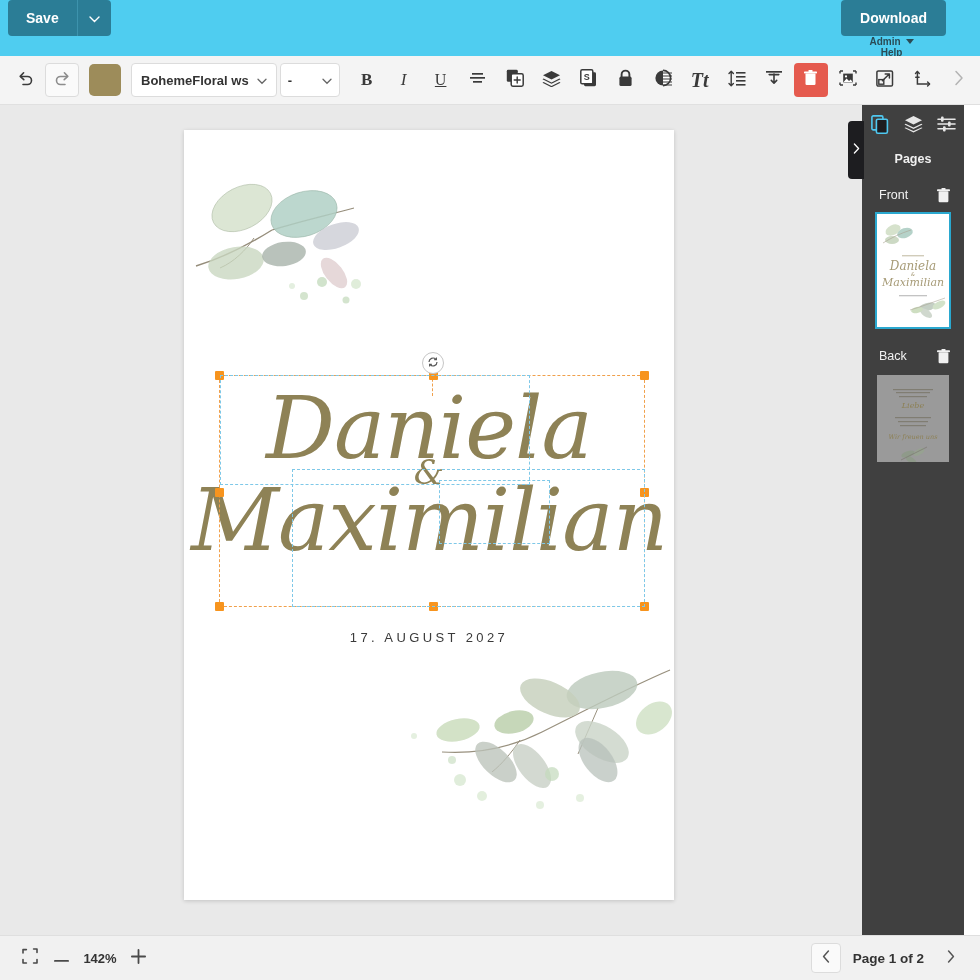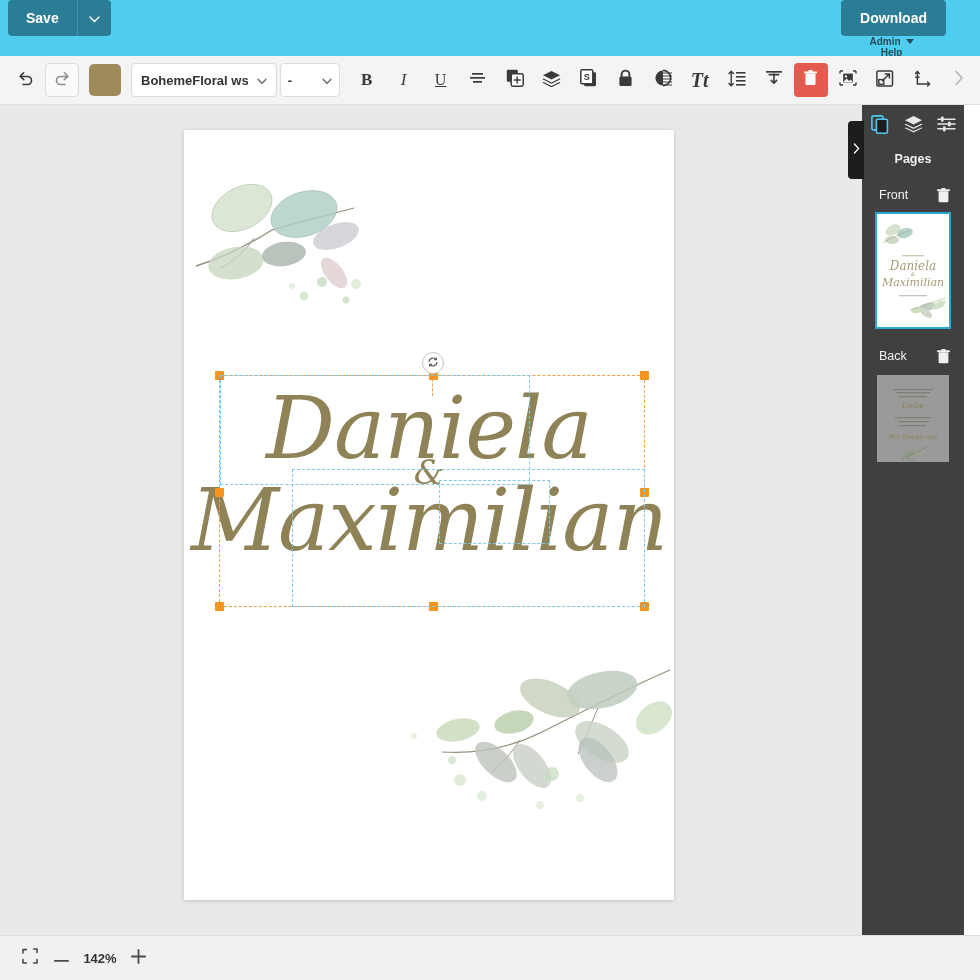--- a/index.html
+++ b/index.html
@@ -495,20 +495,21 @@
         </svg>
       </div>
 
 
       <div class="names">
         <div class="name-line name1">Daniela</div>
         <div class="name-line amp">&amp;</div>
         <div class="name-line name2">Maximilian</div>
       </div>
 
+      <div class="date-text">17. AUGUST 2027</div>
 
       <div class="rot-handle">
         <span>
           <svg width="12" height="12" viewBox="0 0 12 12">
             <path d="M2 6a4 4 0 016.8-2.8" stroke="#555" stroke-width="1.2" fill="none"></path>
             <path d="M10 6a4 4 0 01-6.8 2.8" stroke="#555" stroke-width="1.2" fill="none"></path>
             <path d="M9.4 1.4v2.2H7.2" stroke="#555" stroke-width="1.1" fill="none"></path>
             <path d="M2.6 10.6V8.4h2.2" stroke="#555" stroke-width="1.1" fill="none"></path>
           </svg>
         </span>
@@ -671,15 +672,32 @@
     <div class="zoom-val">142%</div>
     <div class="bb-item">
       <span>
         <svg width="15" height="15" viewBox="0 0 15 15">
           <rect y="6.6" width="15" height="1.8" rx="0.9" fill="#4a4a4a"></rect>
           <rect x="6.6" width="1.8" height="15" rx="0.9" fill="#4a4a4a"></rect>
         </svg>
       </span>
     </div>
 
+    <div class="bb-right">
+      <div class="pg-nav">
+        <span>
+          <svg width="8" height="13" viewBox="0 0 8 13">
+              <path d="M6.4 1L1.6 6.5 6.4 12" stroke="#555" stroke-width="1.5" fill="none" stroke-linecap="round" stroke-linejoin="round"></path>
+            </svg>
+        </span>
+      </div>
+      <div class="pg-label">Page 1 of 2</div>
+      <div class="pg-nav plain">
+        <span>
+          <svg width="8" height="13" viewBox="0 0 8 13">
+              <path d="M1.6 1L6.4 6.5 1.6 12" stroke="#555" stroke-width="1.5" fill="none" stroke-linecap="round" stroke-linejoin="round"></path>
+            </svg>
+        </span>
+      </div>
+    </div>
   </div>
 
 </div>
 
 </body></html>

